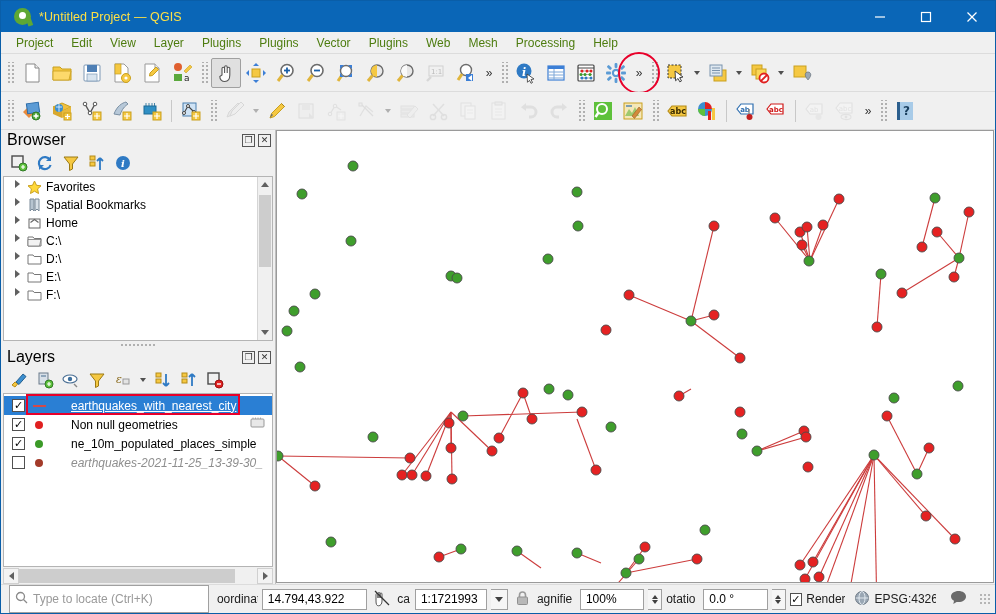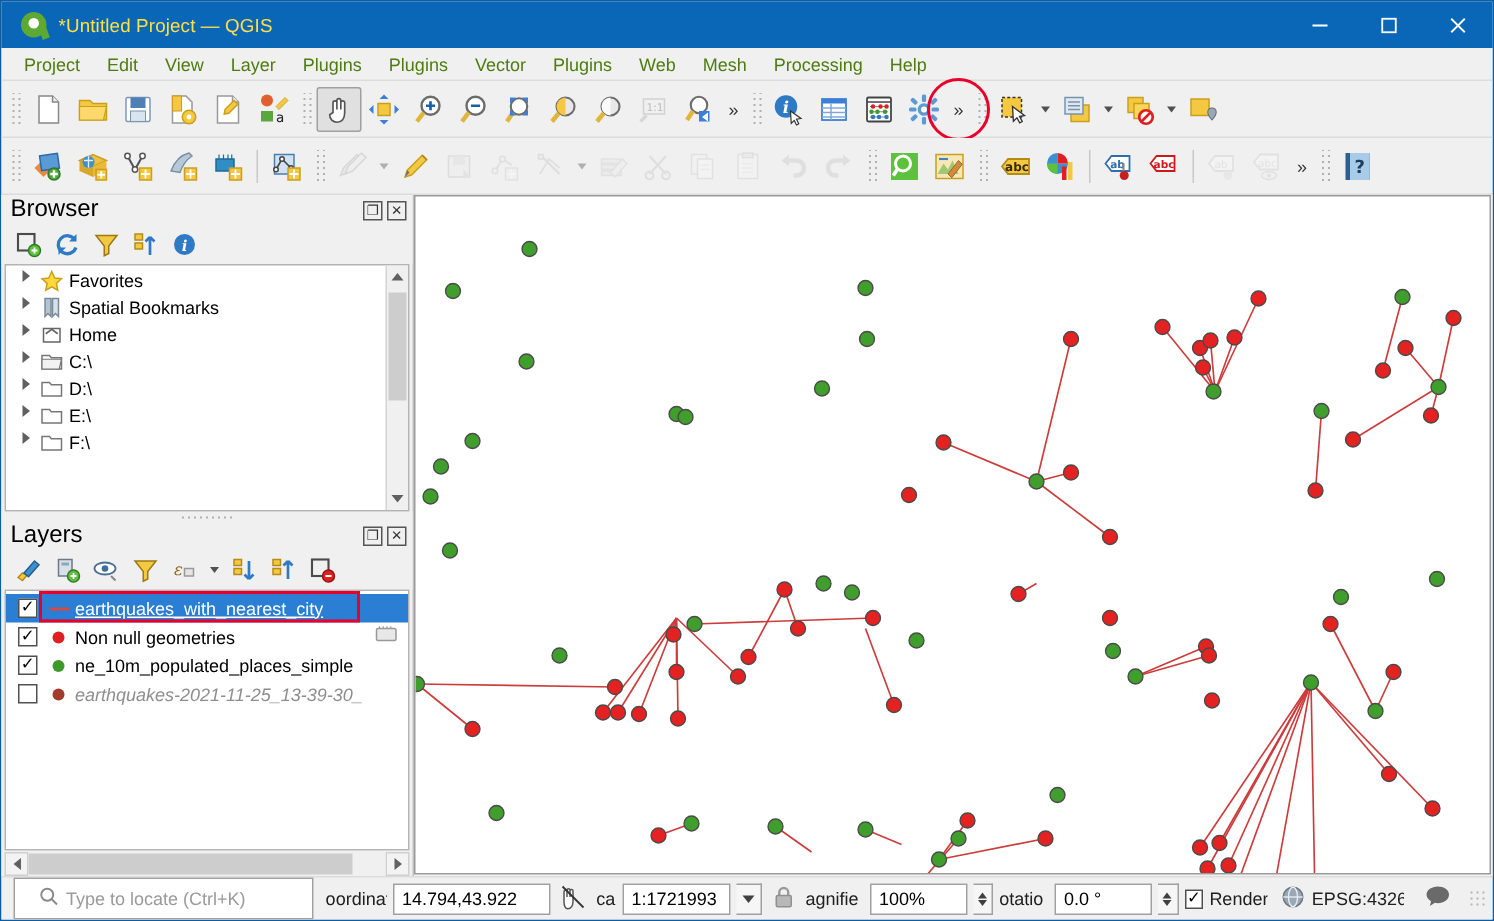--- a/index.html
+++ b/index.html
@@ -257,21 +257,21 @@
     display: flex; align-items: center; justify-content: center;
     flex: 0 0 auto; font-size: 11px; color: #000; line-height: 11px;
     margin-right: 6px;
   }
   .lsym {
     width: 16px; display: flex; align-items: center; justify-content: center;
     flex: 0 0 auto; margin-right: 3px;
   }
   .dot { width: 8px; height: 8px; border-radius: 50%; display: inline-block; }
   .lineSym { width: 13px; height: 2px; display: inline-block; }
-  .llabel { white-space: nowrap; font-size: 12px; }
+  .llabel { white-space: nowrap; font-size: 12px; margin-left: 21px; }
   .layer-row.selected .llabel {
     color: #ffffff; text-decoration: underline; font-weight: normal;
   }
   .layer-row.dimmed .llabel { color: #8e8e8e; font-style: italic; }
   .sel-box {
     position: absolute;
     border: 2px solid #e8002a;
     left: 22px; right: 32px; top: 0px; height: 21px;
     pointer-events: none;
   }
@@ -314,21 +314,21 @@
     background: #f0f0f0;
     display: flex; align-items: center;
     padding: 0 4px;
     gap: 4px;
     border-top: 1px solid #dcdcdc;
   }
   .locate {
     width: 205px; height: 28px;
     border: 1px solid #a0a0a0; background: #fff;
     display: flex; align-items: center;
-    padding-left: 16px; gap: 5px;
+    padding-left: 5px; gap: 5px;
     margin-left: 4px;
   }
   .locate .ph { color: #9a9a9a; font-size: 12px; }
   .sb-label {
     font-size: 12px; color: #202020;
     white-space: nowrap; overflow: hidden;
   }
   .sb-field {
     height: 21px; border: 1px solid #a0a0a0; background: #fff;
     display: flex; align-items: center; padding: 0 5px;

